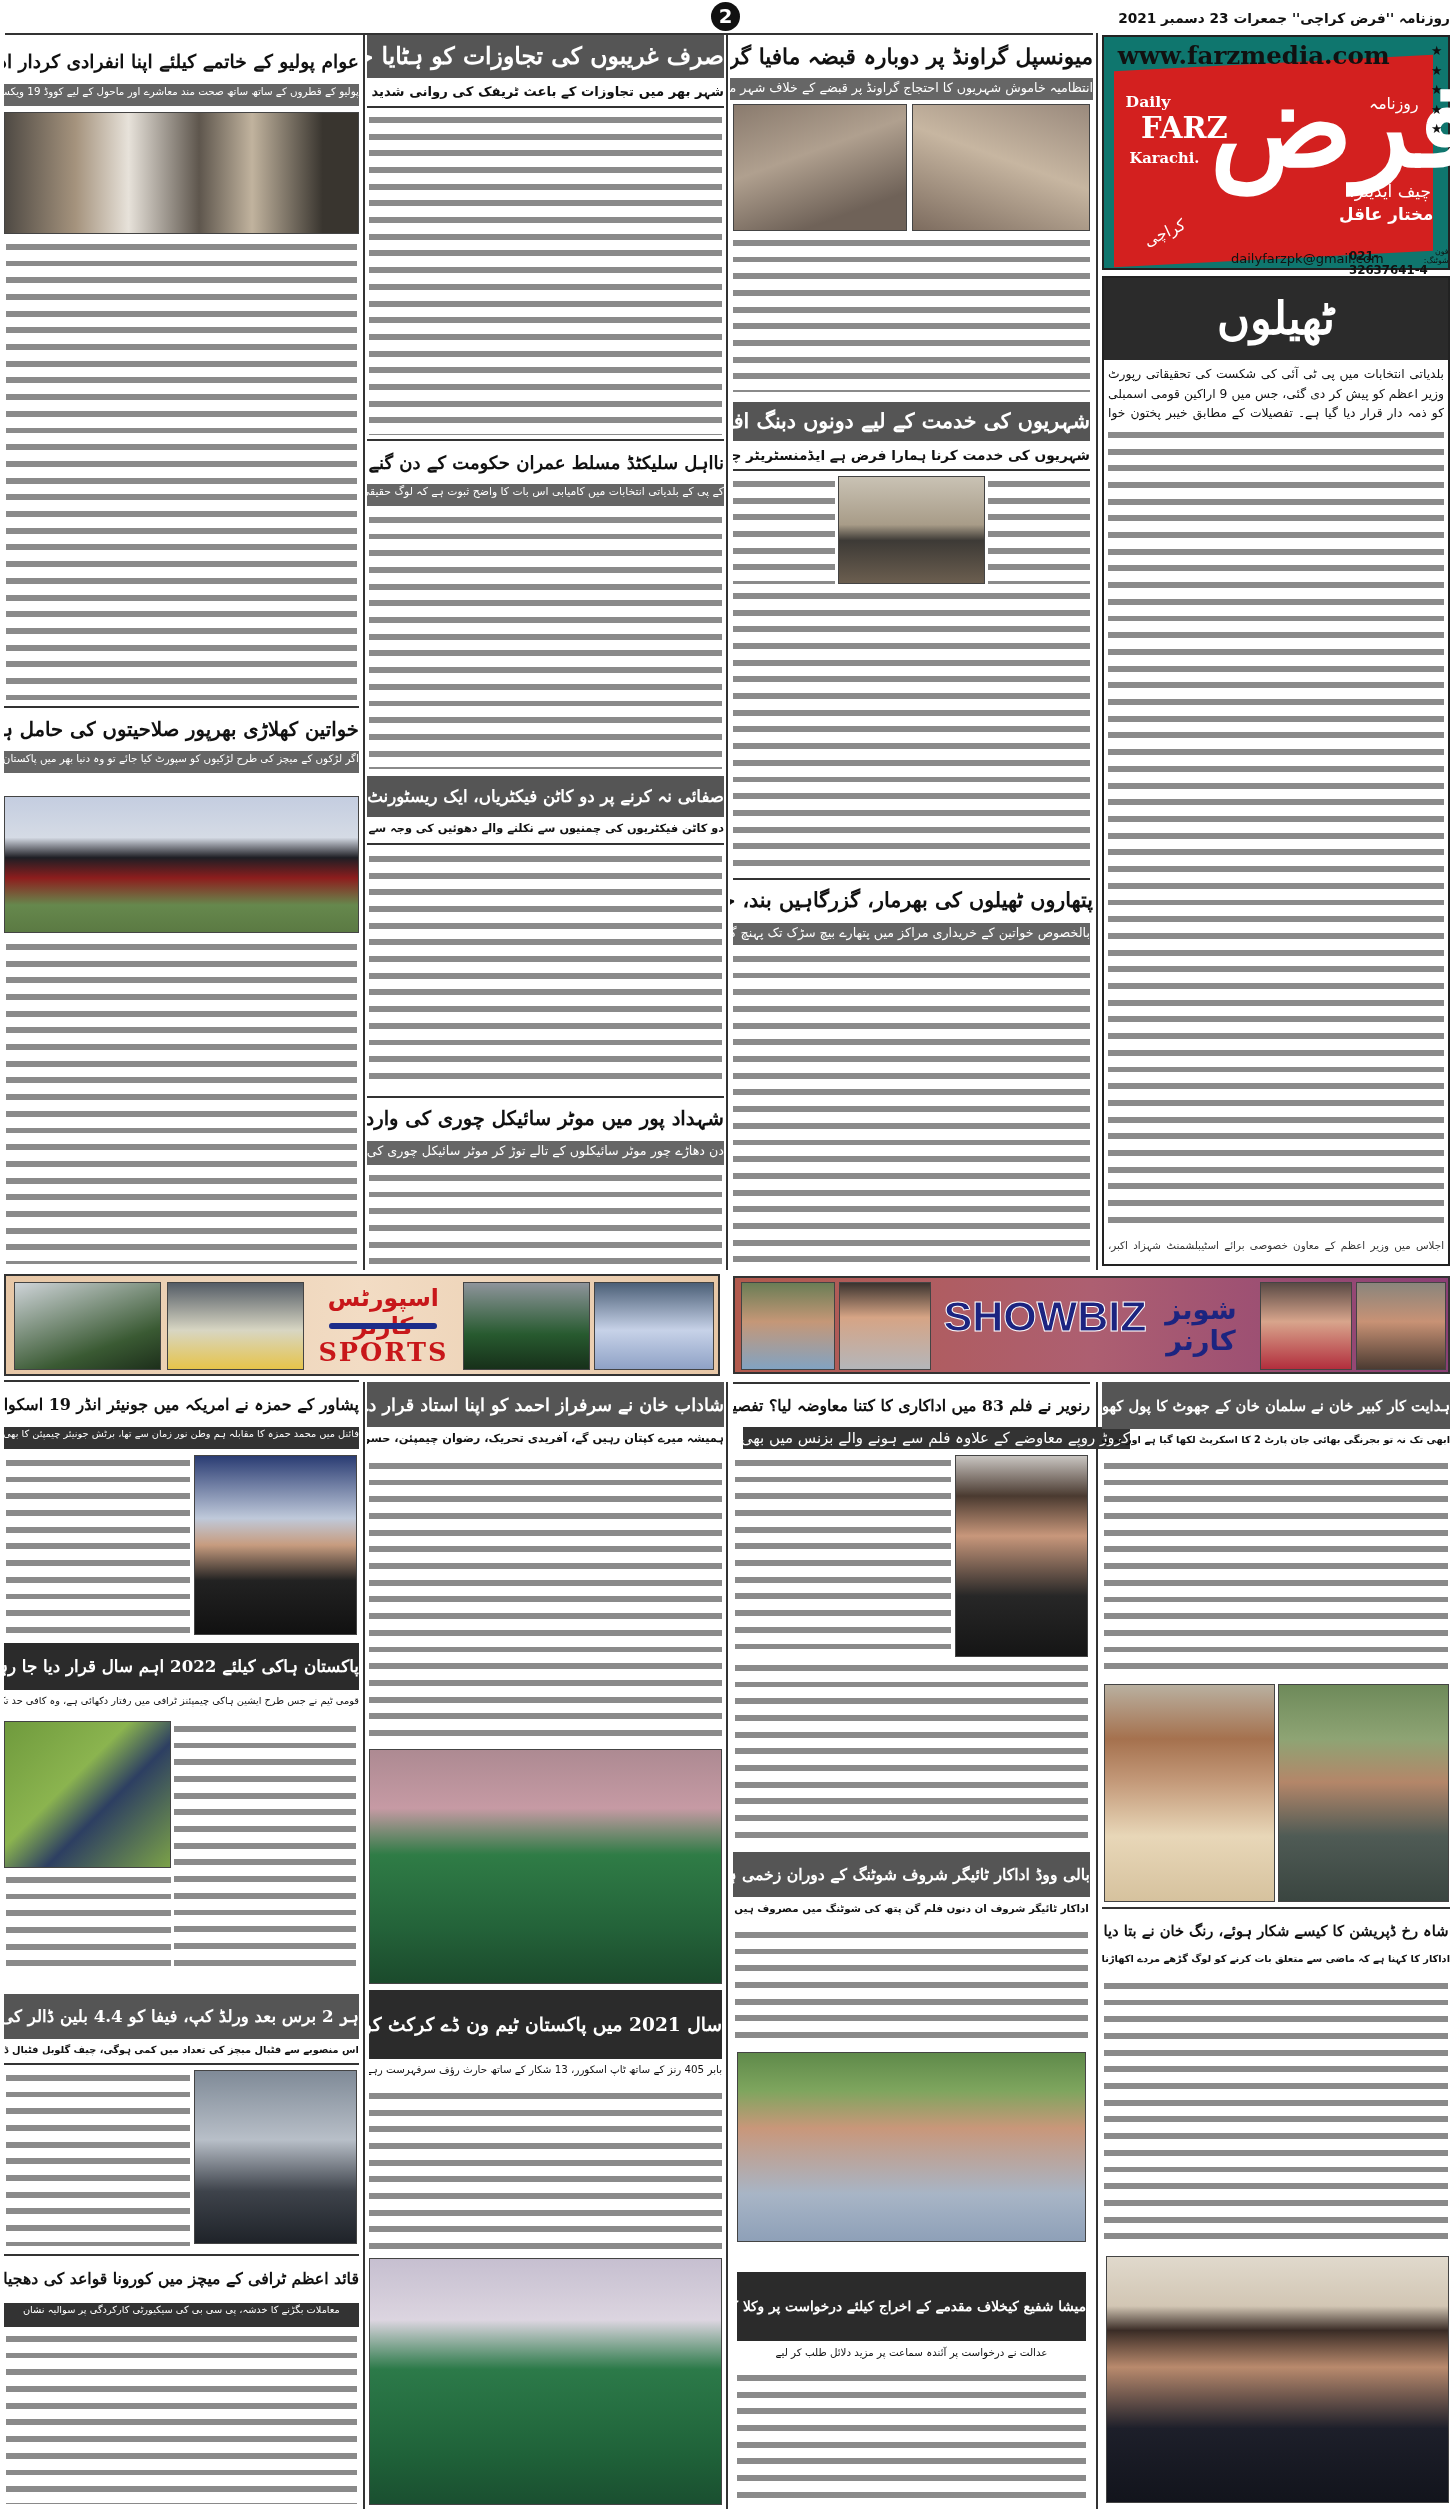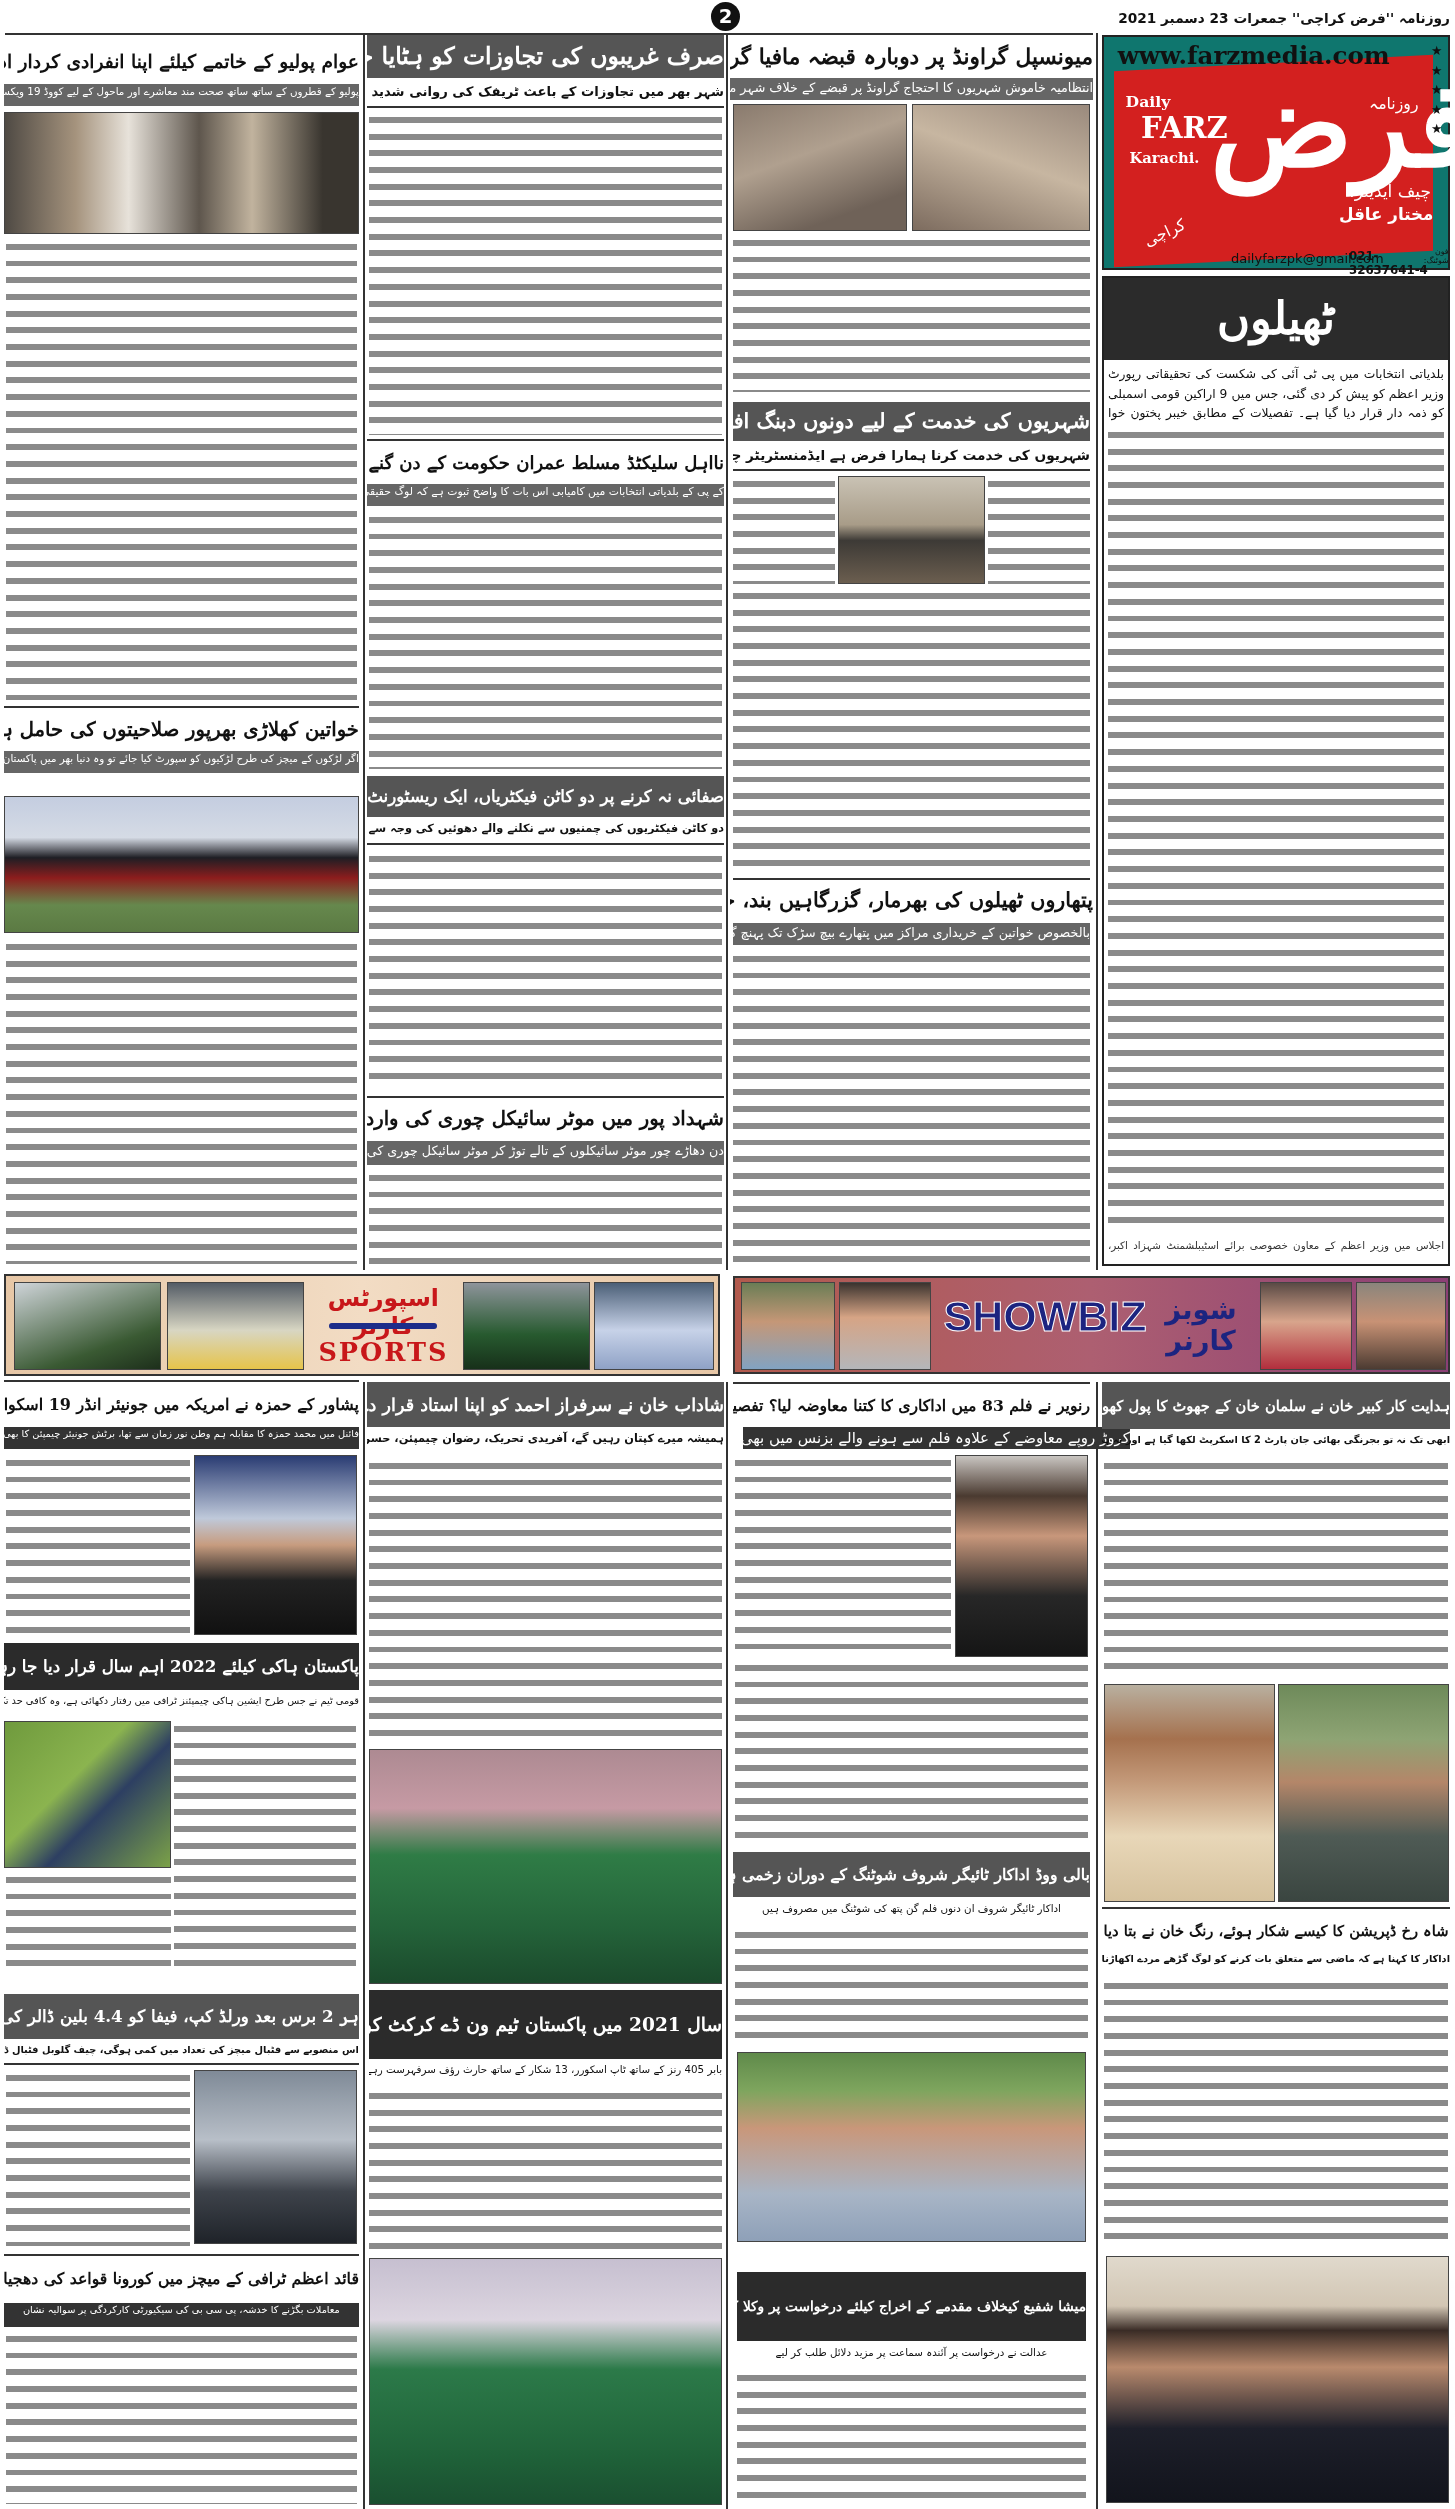--- a/index.html
+++ b/index.html
@@ -159,21 +159,21 @@
 <div class="photo" style="left:369px;top:2258px;width:353px;height:247px;background:linear-gradient(180deg,#c6bfd0 0,#dcd5e0 25%,#2c7a49 45%,#1f6239 80%,#1a4f30)"></div>
 
 <div class="hrule" style="left:733px;top:1382px;width:357px"></div>
 <div class="headline" style="left:733px;top:1386px;width:357px;height:39px;font-size:15.7px;line-height:39px">رنویر نے فلم 83 میں اداکاری کا کتنا معاوضہ لیا؟ تفصیل سامنے آ گئی</div>
 <div class="sub sub-black" style="left:743px;top:1427px;width:387px;height:21.6px;font-size:15px">کروڑ روپے معاوضے کے علاوہ فلم سے ہونے والے بزنس میں بھی اداکار کا حصہ ہوگا</div>
 <div class="lines" style="left:735px;top:1455px;width:216px;height:202px"></div>
 <div class="photo" style="left:955px;top:1455px;width:133px;height:202px;background:linear-gradient(180deg,#c9c5c1 0,#4a3a30 20%,#c8977b 40%,#272727 70%,#151515)"></div>
 <div class="lines" style="left:735px;top:1660px;width:353px;height:186px"></div>
 
 <div class="headline hl-dark" style="left:733px;top:1852px;width:357px;height:45px;font-size:15.7px;line-height:45px">بالی ووڈ اداکار ٹائیگر شروف شوٹنگ کے دوران زخمی ہو گئے</div>
-<div class="sub" style="left:733px;top:1901px;width:357px;height:21.6px;font-size:10.3px;color:#111;font-weight:normal">اداکار ٹائیگر شروف ان دنوں فلم گن پتھ کی شوٹنگ میں مصروف ہیں</div>
+<div class="sub" style="left:733px;top:1901px;width:357px;height:21.6px;font-size:10.3px;color:#111;font-weight:bold">اداکار ٹائیگر شروف ان دنوں فلم گن پتھ کی شوٹنگ میں مصروف ہیں</div>
 <div class="lines" style="left:735px;top:1927px;width:353px;height:118px"></div>
 <div class="photo" style="left:737px;top:2052px;width:349px;height:190px;background:linear-gradient(180deg,#5f8a4a 0,#7ea55e 20%,#c9977a 40%,#a8b5c6 75%,#8ea0b8)"></div>
 <div class="headline hl-black" style="left:737px;top:2272px;width:349px;height:69px;font-size:13.7px;line-height:69px">میشا شفیع کیخلاف مقدمے کے اخراج کیلئے درخواست پر وکلا کے دلائل مکمل</div>
 <div class="sub" style="left:737px;top:2345px;width:349px;height:21.6px;font-size:10.3px;color:#111">عدالت نے درخواست پر آئندہ سماعت پر مزید دلائل طلب کر لیے</div>
 <div class="lines" style="left:737px;top:2370px;width:349px;height:133px"></div>
 
 <div class="headline hl-dark" style="left:1102px;top:1382px;width:348px;height:47px;font-size:14.7px;line-height:47px">ہدایت کار کبیر خان نے سلمان خان کے جھوٹ کا پول کھول دیا</div>
 <div class="sub" style="left:1102px;top:1433px;width:348px;height:21.6px;font-size:9.8px;color:#111;font-weight:bold">ابھی تک نہ تو بجرنگی بھائی جان پارٹ 2 کا اسکرپٹ لکھا گیا ہے اور نہ ہی کوئی آئیڈیا پیش کیا گیا ہے</div>
 <div class="lines" style="left:1104px;top:1458px;width:344px;height:220px"></div>
 <div class="photo" style="left:1104px;top:1684px;width:171px;height:218px;background:linear-gradient(180deg,#b9b0a0 0,#a5714e 25%,#c49a7a 45%,#e8d7b8 70%,#d6c29e)"></div>

